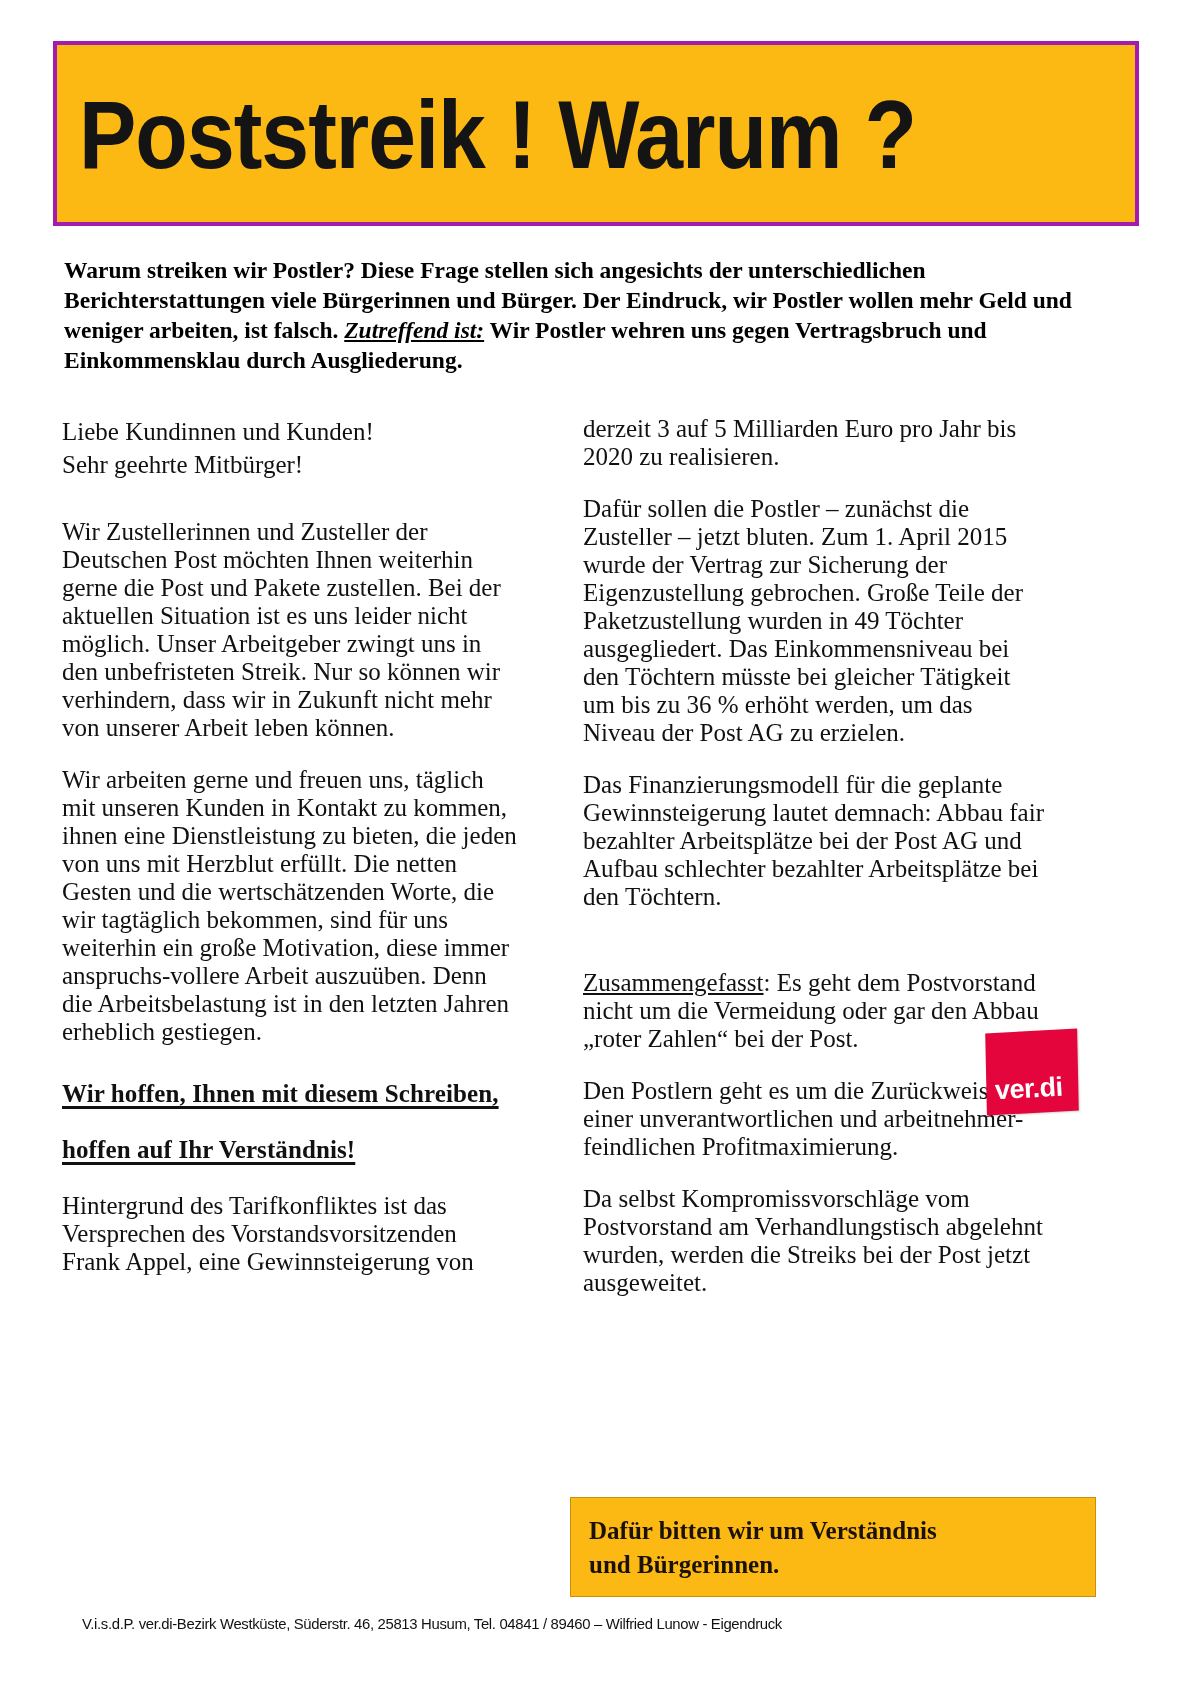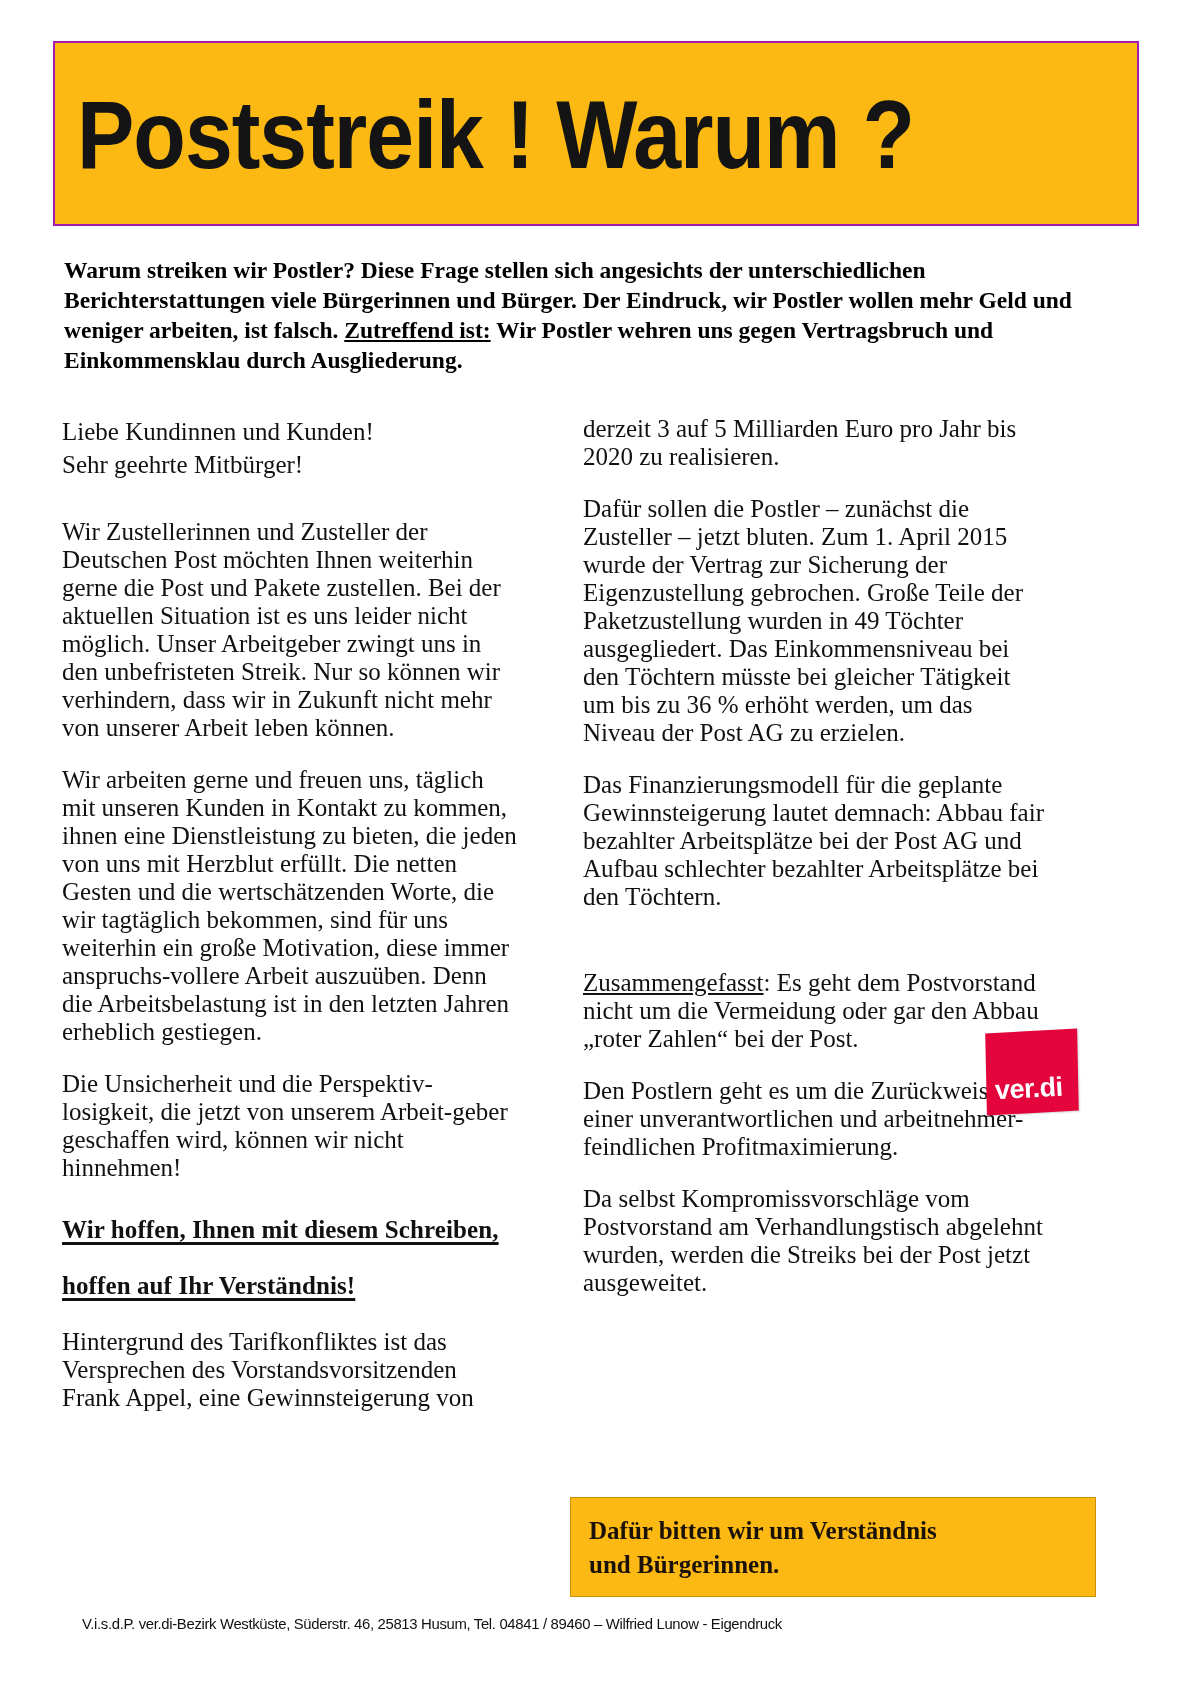--- a/index.html
+++ b/index.html
@@ -22,21 +22,21 @@
   }
 
   
   .title-banner {
     position: absolute;
     left: 53px;
     top: 41px;
     width: 1086px;
     height: 185px;
     background: #FCB813;
-    border: 2px solid #a21caf;
+    border: 4px solid #a21caf;
     box-sizing: border-box;
     display: flex;
     align-items: center;
   }
   .title-text {
     font-family: "Liberation Sans", sans-serif;
     font-weight: bold;
     font-size: 86px;
     line-height: 1;
     letter-spacing: -1px;
@@ -56,20 +56,21 @@
     font-family: "Liberation Serif", serif;
     font-weight: bold;
     font-size: 23.5px;
     line-height: 30px;
     color: #000;
     text-align: left;
   }
   .lead u {
     text-decoration: underline;
     text-underline-offset: 2px;
+    font-style: italic;
   }
 
   
   .columns {
     position: absolute;
     left: 0;
     top: 415px;
     width: 1190px;
   }
   .col {
@@ -200,21 +201,20 @@
 
   <div class="columns">
 
     <div class="col col-left">
       <p class="salutation">
         <span>Liebe Kundinnen und Kunden!</span><br>
         <span>Sehr geehrte Mitbürger!</span>
       </p>
       <p>Wir Zustellerinnen und Zusteller der Deutschen Post  möchten Ihnen weiterhin gerne die Post und Pakete zustellen. Bei der aktuellen Situation ist es uns leider nicht möglich. Unser Arbeitgeber zwingt uns in den unbefristeten Streik. Nur so können wir verhindern, dass wir in Zukunft nicht mehr von unserer Arbeit leben können.</p>
       <p>Wir arbeiten gerne und freuen uns, täglich mit unseren Kunden in Kontakt zu kommen, ihnen eine Dienstleistung zu bieten, die jeden von uns mit Herzblut erfüllt. Die netten Gesten und die wertschätzenden Worte, die wir tagtäglich bekommen, sind für uns weiterhin ein große Motivation, diese immer anspruchs-vollere Arbeit auszuüben. Denn die Arbeitsbelastung ist in den letzten Jahren erheblich gestiegen.</p>
-      <p>Die Unsicherheit und die Perspektiv-losigkeit, die jetzt von unserem Arbeit-geber geschaffen wird, können wir nicht hinnehmen!</p>
       <p class="strong-block">
         <span>Wir hoffen, Ihnen mit diesem Schreiben,</span><br>
         <br>
         <span>hoffen auf Ihr Verständnis!</span>
       </p>
       <p class="tight">Hintergrund des Tarifkonfliktes ist das Versprechen des Vorstandsvorsitzenden Frank Appel, eine Gewinnsteigerung von</p>
     </div>
 
     <div class="col col-right">
       <p>derzeit 3 auf 5 Milliarden Euro pro Jahr bis 2020 zu realisieren.</p>

